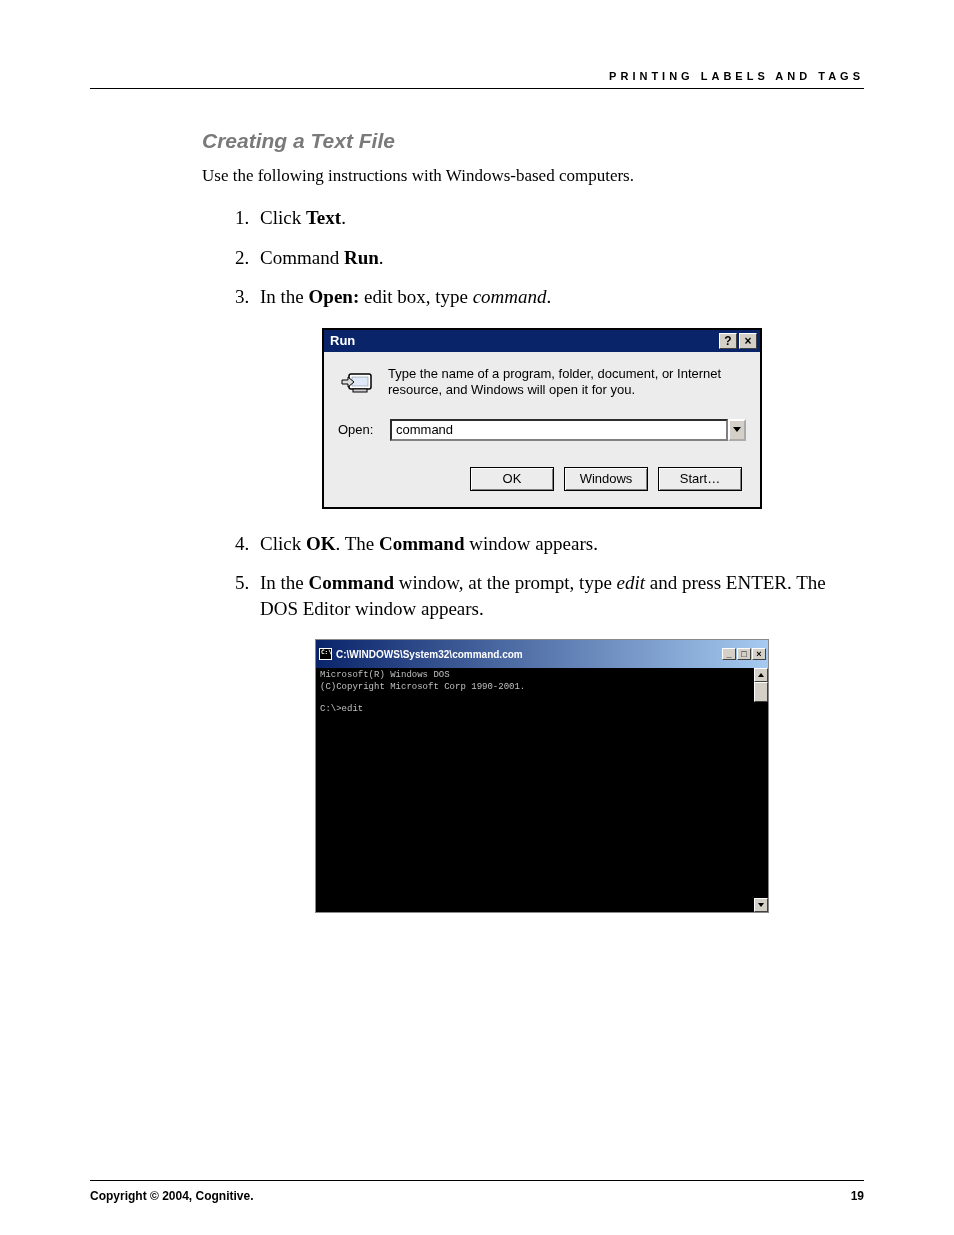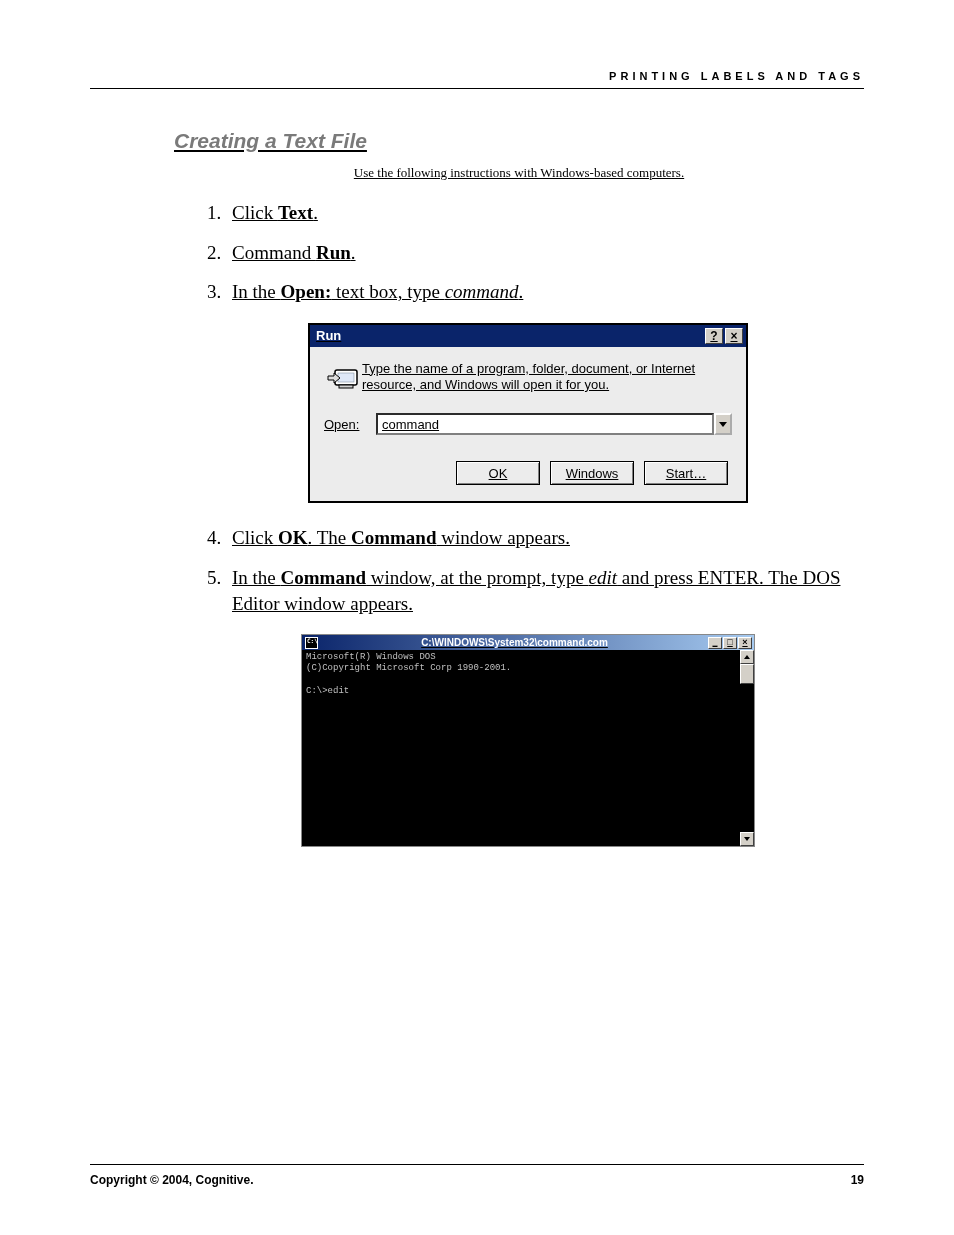--- a/index.html
+++ b/index.html
@@ -24,35 +24,33 @@
     text-align: right;
     color: #000;
     margin-bottom: 6px;
   }
   .head-rule {
     border: none;
     border-top: 1px solid #000;
     margin: 0 0 40px 0;
   }
   .content {
-    margin-left: 84px;
-    text-decoration: underline;
+    margin-left: 112px;
   }
   .subhead {
     font-family: Arial, Helvetica, sans-serif;
     font-size: 21px;
     font-weight: bold;
     font-style: italic;
     color: #7a7a7a;
     margin-bottom: 12px;
   }
   .body-text {
-    font-size: 13px;
+    font-size: 17px;
     line-height: 1.3;
-    text-align: center;
   }
   ol.steps {
     margin: 18px 0 18px 0;
     padding-left: 52px;
     font-size: 19px;
   }
   ol.steps > li {
     margin-bottom: 14px;
     padding-left: 6px;
     line-height: 1.35;
@@ -101,21 +99,22 @@
     font-weight: bold;
     color: #000;
     line-height: 1;
     box-sizing: border-box;
   }
   .dlg-body {
     padding: 14px 14px 16px 14px;
   }
   .dlg-row {
     display: flex;
-    align-items: flex-end;
+    align-items: center;
+    gap: 12px;
     margin-bottom: 20px;
   }
   .dlg-icon {
     flex: 0 0 38px;
     display: flex;
     align-items: center;
     justify-content: center;
     margin-top: 2px;
   }
   .dlg-icon svg { width: 34px; height: 28px; }
@@ -191,29 +190,28 @@
     margin: 18px 0 0 -40px;
   }
   .cmd {
     width: 452px;
     border: 1px solid #888;
     background: #d4d0c8;
     font-family: Tahoma, Arial, sans-serif;
     font-size: 10px;
   }
   .cmd-title {
-    height: 15px;
+    height: 28px;
     background: linear-gradient(to right, #0a246a, #a6caf0);
     color: #fff;
     display: flex;
     align-items: center;
     padding: 0 2px 0 3px;
     font-size: 10px;
     font-weight: bold;
-    text-align: center;
   }
   .cmd-title-icon {
     width: 13px;
     height: 12px;
     background: #000;
     border: 1px solid #fff;
     margin-right: 4px;
     position: relative;
     box-sizing: border-box;
   }
@@ -239,21 +237,21 @@
     align-items: center;
     justify-content: center;
     font-size: 9px;
     font-weight: bold;
     color: #000;
     line-height: 1;
     box-sizing: border-box;
   }
   .cmd-body {
     display: flex;
-    height: 196px;
+    height: 244px;
   }
   .cmd-term {
     flex: 1;
     background: #000;
     color: #c0c0c0;
     font-family: "Courier New", monospace;
     font-size: 9px;
     line-height: 1.25;
     padding: 2px 4px;
     white-space: pre;
@@ -298,21 +296,21 @@
     border-right-color: #404040;
     border-bottom-color: #404040;
     box-sizing: border-box;
     margin-top: 0;
   }
 
   .footer {
     position: absolute;
     left: 90px;
     right: 90px;
-    bottom: 48px;
+    bottom: 32px;
   }
   .foot-rule {
     border: none;
     border-top: 1px solid #000;
     margin: 0 0 8px 0;
   }
   .foot-row {
     display: flex;
     justify-content: space-between;
     font-family: Arial, Helvetica, sans-serif;
@@ -332,21 +330,21 @@
     <div class="body-text">Use the following instructions with Windows-based computers.</div>
 
     <ol class="steps">
       <li>
         <span>Click </span><span class="bold">Text</span><span>.</span>
       </li>
       <li>
         <span>Command </span><span class="bold">Run</span><span>.</span>
       </li>
       <li>
-        <span>In the </span><span class="bold">Open:</span><span> text box, type </span><span class="ital">command</span><span>.</span>
+        <span>In the </span><span class="bold">Open:</span><span> edit box, type </span><span class="ital">command</span><span>.</span>
 
         <div class="dlg-wrap">
           <div class="dlg">
             <div class="dlg-title">
               <span class="dlg-title-text">Run</span>
               <div class="dlg-titlebtn">?</div>
               <div class="dlg-titlebtn">×</div>
             </div>
             <div class="dlg-body">
               <div class="dlg-row">

